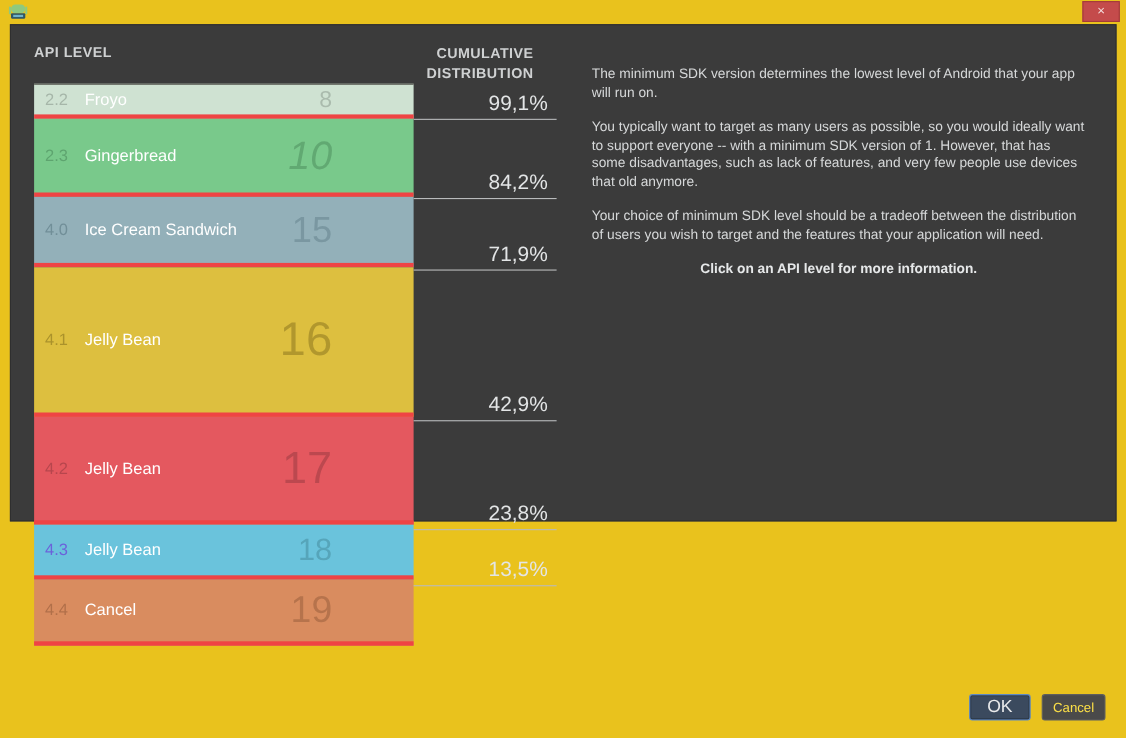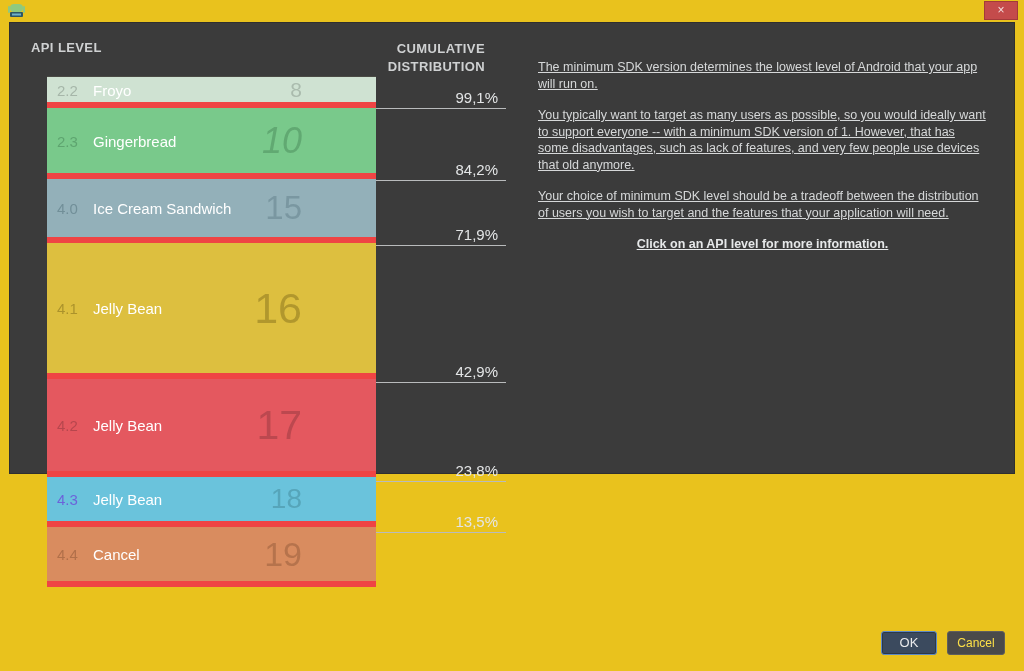--- a/index.html
+++ b/index.html
@@ -97,24 +97,23 @@
   #bars {
     position: absolute;
     left: 21px;
     top: 53px;
     width: 345px;
   }
 
   .bar {
     position: relative;
     box-sizing: border-box;
-    border-bottom: 6px solid #ef4444;
+    border-bottom: 4px solid #ef4444;
     cursor: pointer;
     overflow: hidden;
-    margin-left: 16px;
   }
   .bar:first-child { border-top: 1px solid #4a4a44; }
 
   .bar-version {
     position: absolute;
     left: 10px;
     top: 50%;
     transform: translateY(-50%);
     font-size: 15px;
     opacity: .62;
@@ -145,57 +144,57 @@
   }
   .cum-cell {
     position: relative;
     box-sizing: border-box;
   }
   .cum-value {
     position: absolute;
     right: 8px;
     bottom: 3px;
     color: #e3e5e6;
-    font-size: 15px;
+    font-size: 19px;
   }
   .cum-rule {
     position: absolute;
     left: 0;
     right: 0;
     bottom: 0;
     height: 1px;
     background: #b9bbbc;
   }
 
   
   #description {
     position: absolute;
     left: 528px;
     top: 36px;
     width: 462px;
     color: #d6d8d9;
     font-size: 12.5px;
     line-height: 16.5px;
   }
-  #description p { margin: 0 13px 15px 0; text-decoration: underline; }
+  #description p { margin: 0 13px 15px 0; }
   #description p.bold { font-weight: bold; color: #e6e8e9; text-align: center; }
 
   
   #ok-button {
     position: absolute;
     left: 871px;
     top: 608px;
     width: 56px;
     height: 24px;
     background: #3b4a5e;
     border: 1px solid #5c88c4;
     border-radius: 3px;
     box-shadow: 0 0 0 1px #2d3947 inset;
     color: #e9eaeb;
-    font-size: 13px;
+    font-size: 16px;
     line-height: 22px;
     text-align: center;
     cursor: pointer;
     box-sizing: border-box;
   }
   #cancel-button {
     position: absolute;
     left: 937px;
     top: 608px;
     width: 58px;

